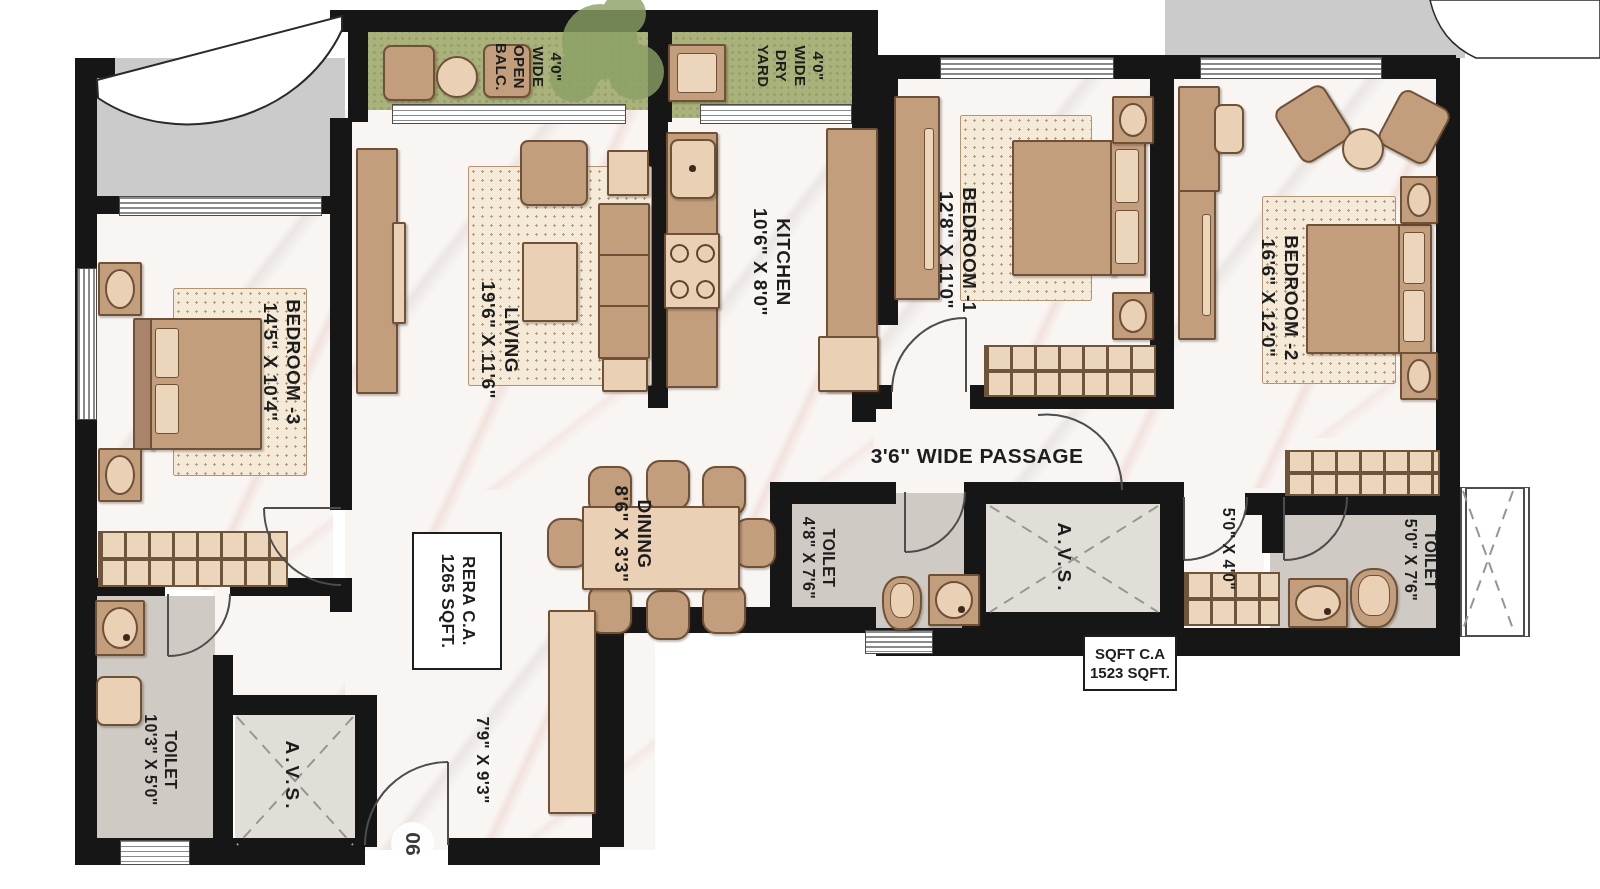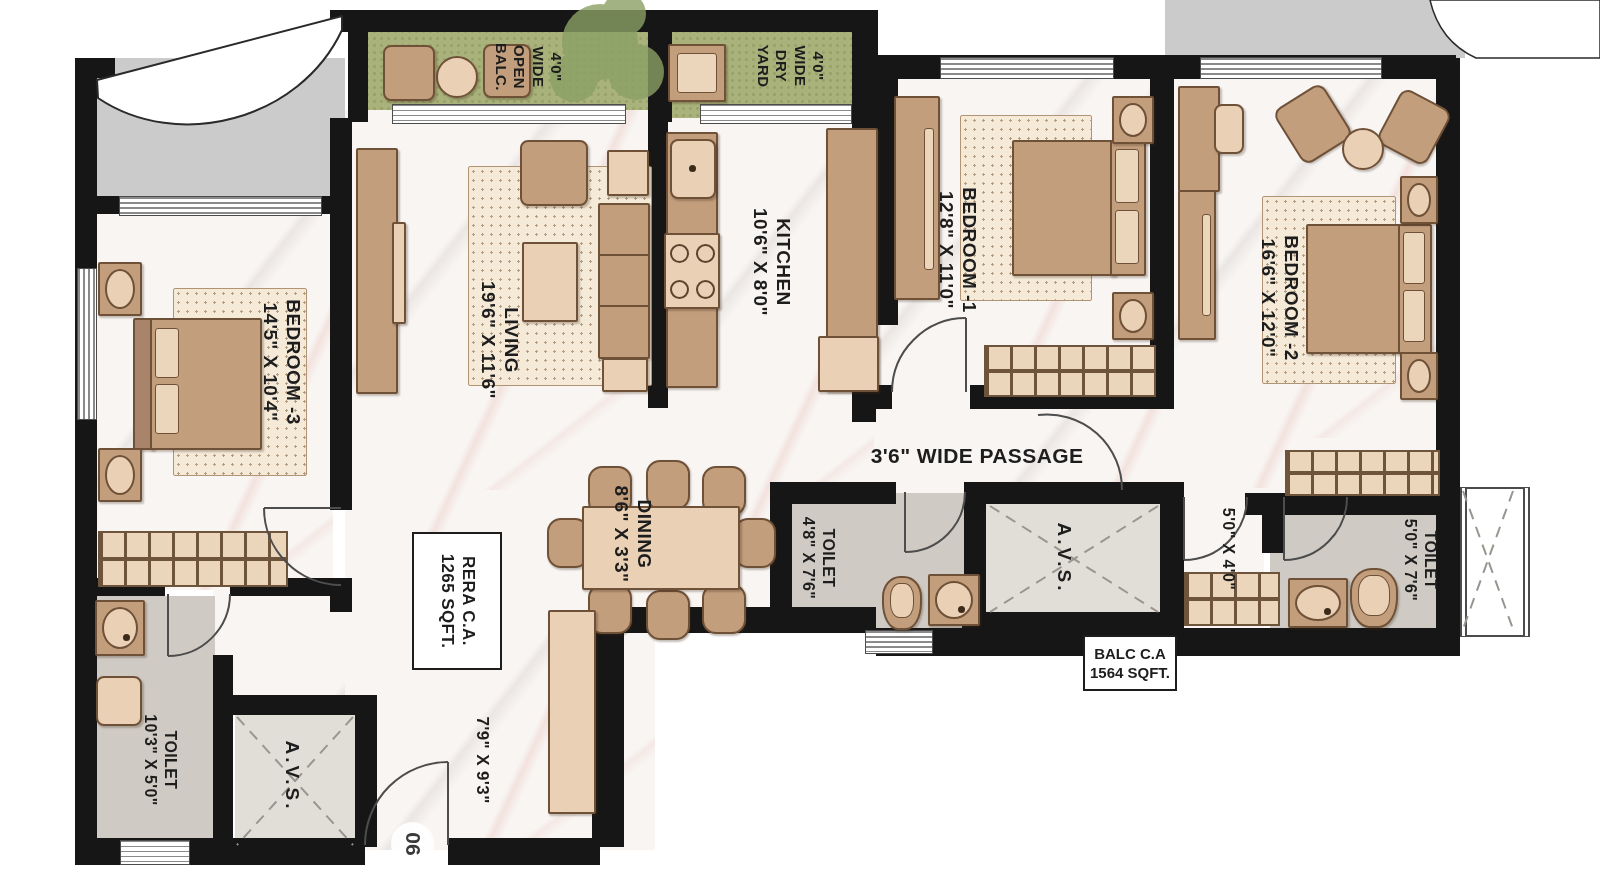--- a/index.html
+++ b/index.html
@@ -339,22 +339,22 @@
     <span>3'6" WIDE PASSAGE</span>
   </div>
 
   <div class="abs rerabox" style="left:412px;top:532px;width:86px;height:134px;">
     <div class="vl f17" style="left:43px;top:67px;">
       <span>RERA C.A.</span>
       <span>1265 SQFT.</span>
     </div>
   </div>
   <div class="abs rerabox" style="left:1083px;top:635px;width:90px;height:52px;display:flex;flex-direction:column;align-items:center;justify-content:center;font-weight:bold;font-size:15px;line-height:1.3;">
-    <span>BALC C.A</span>
-    <span>1564 SQFT.</span>
+    <span>SQFT C.A</span>
+    <span>1523 SQFT.</span>
   </div>
   <div class="abs circ06" style="left:391px;top:822px;width:43px;height:43px;">
     <span class="f21" style="transform:rotate(90deg);font-weight:bold;color:#3a3a3a;">06</span>
   </div>
 
   <div class="abs chair z4" style="left:588px;top:466px;width:40px;height:46px;"></div>
   <div class="abs chair z4" style="left:646px;top:460px;width:40px;height:46px;"></div>
   <div class="abs chair z4" style="left:702px;top:466px;width:40px;height:46px;"></div>
   <div class="abs chair z4" style="left:588px;top:584px;width:40px;height:46px;"></div>
   <div class="abs chair z4" style="left:646px;top:590px;width:40px;height:46px;"></div>

